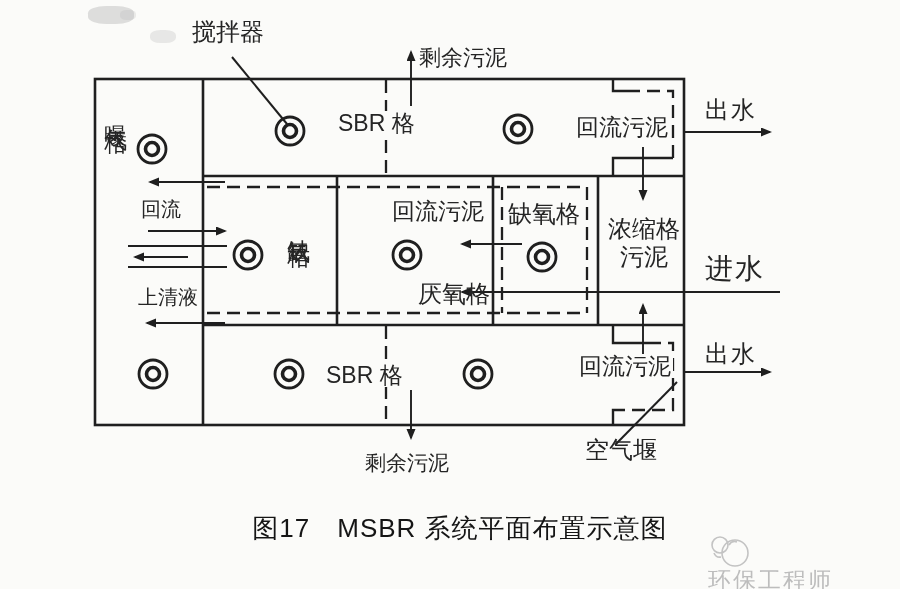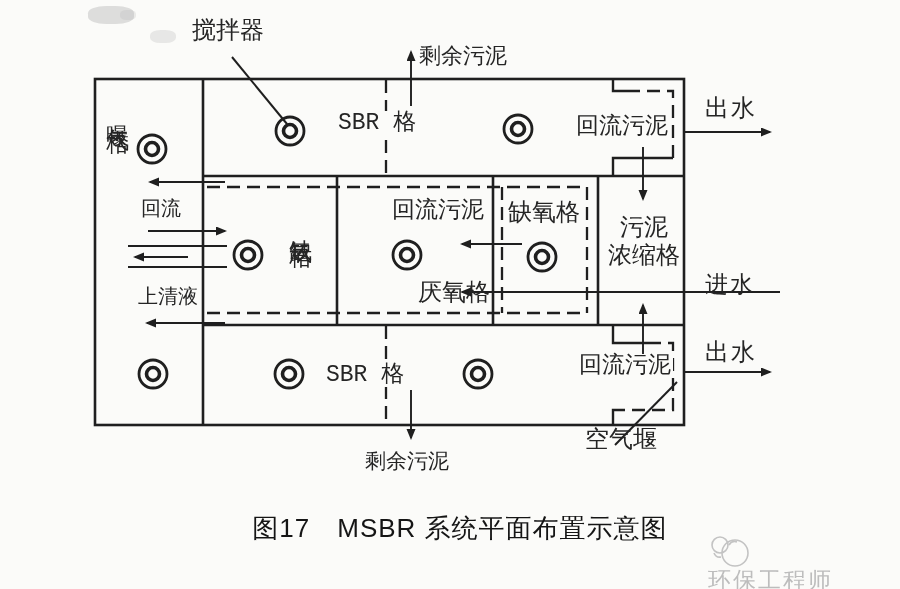--- a/index.html
+++ b/index.html
@@ -10,21 +10,21 @@
   .stage{
     position:relative;width:900px;height:589px;overflow:hidden;
     background:var(--background,#fbfbf9);
   }
   .stage svg{position:absolute;left:0;top:0;}
   .lines{stroke:var(--line,#1f1f1f);fill:none;}
   .dash{stroke-dasharray:13 7;}
   .lbl{
     position:absolute;color:var(--text,#252525);
     font-size:23px;line-height:1.05;white-space:nowrap;
-    font-family:Liberation Mono, monospace;
+    font-family:Liberation Sans, sans-serif;
   }
   .mask{background:var(--background,#fbfbf9);padding:0 2px;}
   .vlbl{
     writing-mode:vertical-rl;text-orientation:upright;
     letter-spacing:3px;white-space:nowrap;
   }
   .center2{text-align:center;line-height:28px;white-space:nowrap;}
   .caption{
     font-family:"Liberation Sans","DejaVu Sans",sans-serif;
     font-weight:normal;font-size:26px;color:#151515;text-align:center;
@@ -151,31 +151,31 @@
   <div class="lbl" style="left:419px;top:46px;font-size:22px;">剩余污泥</div>
   <div class="lbl mask" style="left:336px;top:111px;">SBR 格</div>
   <div class="lbl mask" style="left:574px;top:115px;">回流污泥</div>
   <div class="lbl" style="left:705px;top:97px;font-size:24px;letter-spacing:2px;">出水</div>
   <div class="lbl vlbl" style="left:104px;top:107px;">曝气格</div>
   <div class="lbl" style="left:141px;top:199px;font-size:20px;">回流</div>
   <div class="lbl vlbl" style="left:287px;top:221px;">缺氧格</div>
   <div class="lbl" style="left:392px;top:199px;">回流污泥</div>
   <div class="lbl" style="left:508px;top:201px;font-size:24px;">缺氧格</div>
   <div class="lbl center2" style="left:596px;top:215px;width:96px;font-size:24px;">
+    <span style="display:block;">浓缩格</span>
     <span style="display:block;">污泥</span>
-    <span style="display:block;">浓缩格</span>
   </div>
-  <div class="lbl" style="left:705px;top:274px;font-size:23px;letter-spacing:2px;">进水</div>
+  <div class="lbl" style="left:705px;top:254px;font-size:28px;letter-spacing:2px;">进水</div>
   <div class="lbl" style="left:138px;top:287px;font-size:20px;">上清液</div>
   <div class="lbl" style="left:374px;top:281px;font-size:24px;margin-left:44px;">厌氧格</div>
   <div class="lbl mask" style="left:324px;top:363px;">SBR 格</div>
   <div class="lbl mask" style="left:577px;top:354px;">回流污泥</div>
   <div class="lbl" style="left:705px;top:341px;font-size:24px;letter-spacing:2px;">出水</div>
   <div class="lbl" style="left:365px;top:452px;font-size:21px;">剩余污泥</div>
-  <div class="lbl" style="left:585px;top:428px;font-size:24px;">空气堰</div>
+  <div class="lbl" style="left:585px;top:437px;font-size:24px;">空气堰</div>
 
   <div class="lbl caption" style="left:50px;top:515px;width:820px;">图17　MSBR 系统平面布置示意图</div>
 
   <div class="watermark" style="left:708px;top:533px;">
     <svg width="50" height="36" viewBox="0 0 50 36">
       <g fill="none" stroke="#c3c3c3" stroke-width="1.6">
         <circle cx="12" cy="12" r="8"></circle>
         <circle cx="27" cy="20" r="13"></circle>
         <path d="M21,12 q3,-5 8,-3"></path>
         <path d="M6,20 q2,5 7,4"></path>

